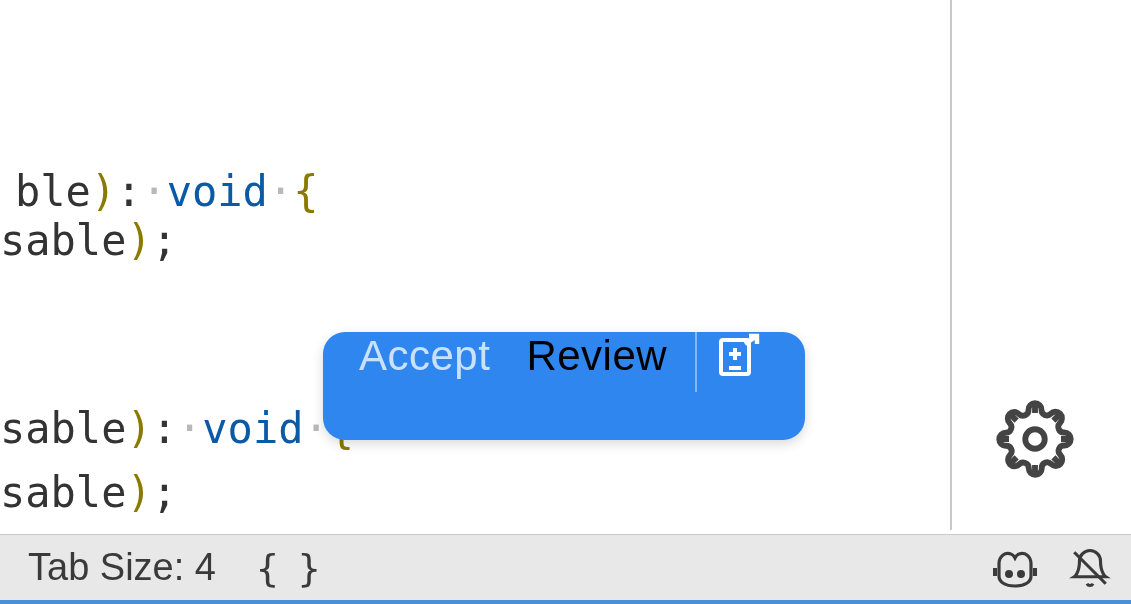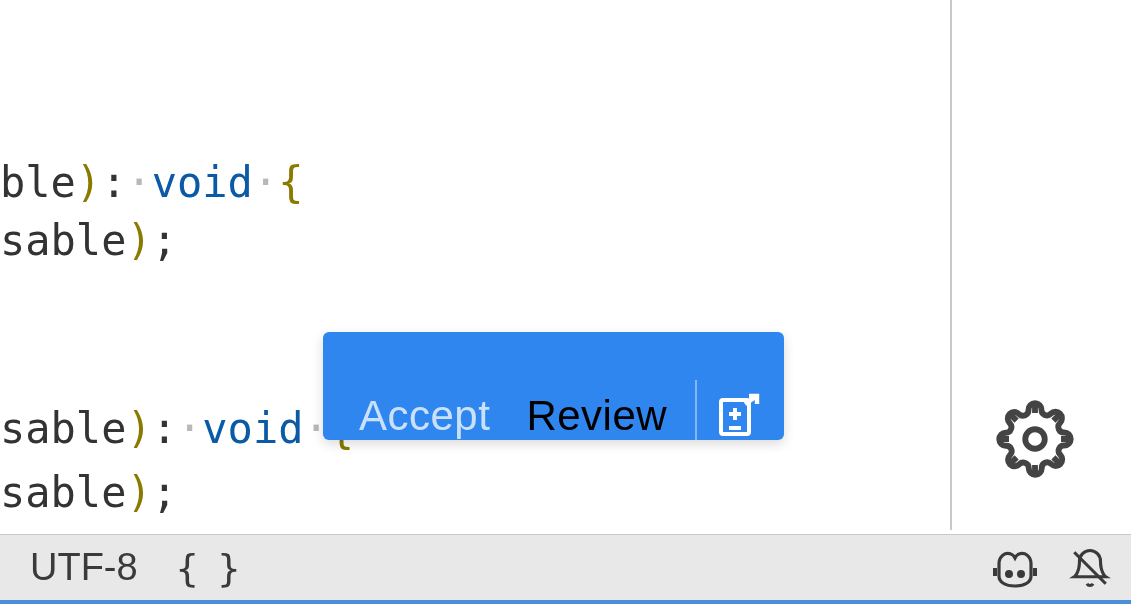--- a/index.html
+++ b/index.html
@@ -36,43 +36,43 @@
       height: 530px;
       background: #c8c8c8;
     }
     
     .code-line {
       white-space: pre;
       position: absolute;
       left: 0;
     }
     
-    .line1 { top: 151px; }
+    .line1 { top: 160px; padding-left: 15px; }
     .line2 { top: 209px; }
     .line3 { top: 397px; }
     .line4 { top: 461px; }
     
     .tok-ident { color: #333333; }
     .tok-paren { color: #8a7a00; }
     .tok-colon { color: #333333; }
     .tok-ws { color: #b8b8b8; }
     .tok-keyword { color: #0b5aa6; }
     .tok-brace { color: #8a7a00; }
     .tok-semi { color: #333333; }
     
     .suggestion-popup {
       position: absolute;
       top: 332px;
       left: 323px;
       height: 108px;
       background: #2f86ef;
-      border-radius: 6px;
-      display: flex;
-      align-items: flex-end;
-      padding: 0 23px 0 18px;
+      border-radius: 22px;
+      display: flex;
+      align-items: flex-start;
+      padding: 0 44px 0 18px;
       box-shadow: 0 4px 12px rgba(0,0,0,0.15);
     }
     
     .suggestion-btn {
       color: #000000;
       font-size: 42px;
       font-weight: 400;
       padding: 0 18px;
       cursor: pointer;
       font-family: -apple-system, BlinkMacSystemFont, "Segoe UI", sans-serif;
@@ -189,24 +189,24 @@
   </svg>
 </div>
 
 <svg class="gear-icon" viewBox="0 0 24 24" fill="none" stroke="currentColor" stroke-width="1.8">
   <circle cx="12" cy="12" r="3"></circle>
   <path d="M12 1v3M12 20v3M4.22 4.22l2.12 2.12M17.66 17.66l2.12 2.12M1 12h3M20 12h3M4.22 19.78l2.12-2.12M17.66 6.34l2.12-2.12"></path>
   <path d="M19.4 15a1.65 1.65 0 0 0 .33 1.82l.06.06a2 2 0 0 1 0 2.83 2 2 0 0 1-2.83 0l-.06-.06a1.65 1.65 0 0 0-1.82-.33 1.65 1.65 0 0 0-1 1.51V21a2 2 0 0 1-2 2 2 2 0 0 1-2-2v-.09A1.65 1.65 0 0 0 9 19.4a1.65 1.65 0 0 0-1.82.33l-.06.06a2 2 0 0 1-2.83 0 2 2 0 0 1 0-2.83l.06-.06a1.65 1.65 0 0 0 .33-1.82 1.65 1.65 0 0 0-1.51-1H3a2 2 0 0 1-2-2 2 2 0 0 1 2-2h.09A1.65 1.65 0 0 0 4.6 9a1.65 1.65 0 0 0-.33-1.82l-.06-.06a2 2 0 0 1 0-2.83 2 2 0 0 1 2.83 0l.06.06a1.65 1.65 0 0 0 1.82.33H9a1.65 1.65 0 0 0 1-1.51V3a2 2 0 0 1 2-2 2 2 0 0 1 2 2v.09a1.65 1.65 0 0 0 1 1.51 1.65 1.65 0 0 0 1.82-.33l.06-.06a2 2 0 0 1 2.83 0 2 2 0 0 1 0 2.83l-.06.06a1.65 1.65 0 0 0-.33 1.82V9a1.65 1.65 0 0 0 1.51 1H21a2 2 0 0 1 2 2 2 2 0 0 1-2 2h-.09a1.65 1.65 0 0 0-1.51 1z"></path>
 </svg>
 
 <div class="status-bar">
+  <div class="status-item">
+    <span>Tab Size: 4</span>
+  </div>
   <div class="status-spacer-sm"></div>
-  <div class="status-item">
-    <span>UTF-8</span>
-  </div>
   <div class="status-spacer-sm"></div>
   <div class="status-item">
     <span class="braces-icon">{ }</span>
   </div>
   <div class="status-right">
     <svg class="copilot-icon" viewBox="0 0 24 20" fill="none" stroke="currentColor" stroke-width="1.6">
       <path d="M4 8 C4 4, 7 2, 10 3 C11 3.3, 11.5 4, 12 5 C12.5 4, 13 3.3, 14 3 C17 2, 20 4, 20 8 L20 14 C20 17, 17 19, 12 19 C7 19, 4 17, 4 14 Z"></path>
       <circle cx="9" cy="13" r="1.2" fill="currentColor"></circle>
       <circle cx="15" cy="13" r="1.2" fill="currentColor"></circle>
       <path d="M2 10 L2 14" stroke-width="2"></path>

